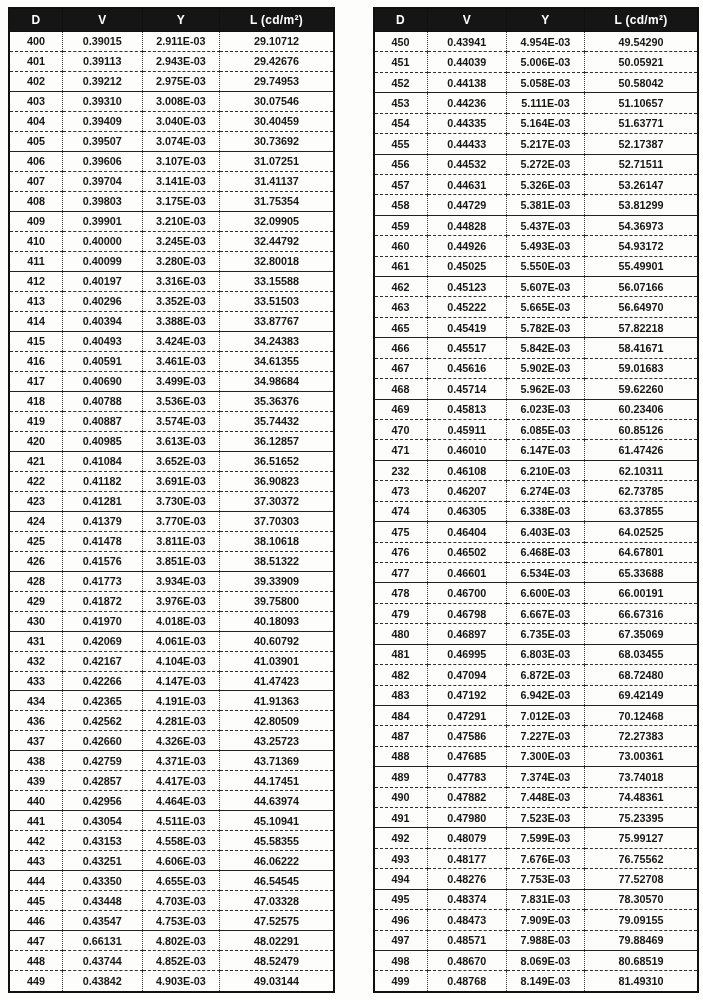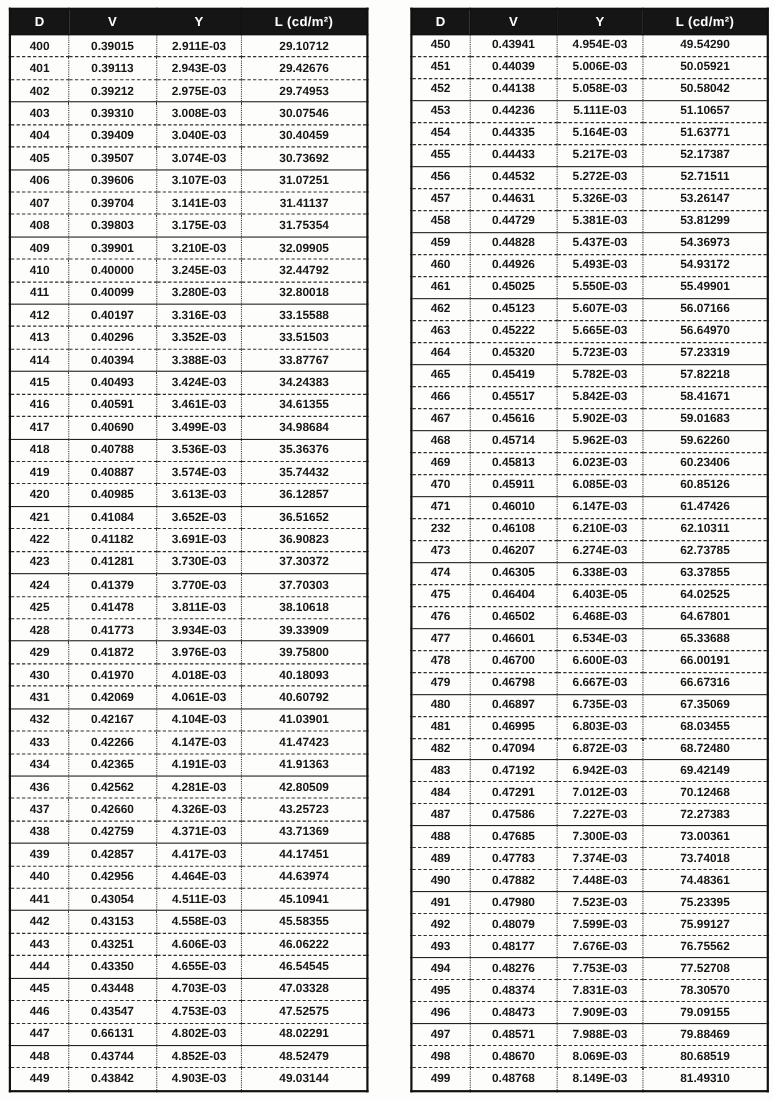--- a/index.html
+++ b/index.html
@@ -223,20 +223,26 @@
           <td>3.770E-03</td>
           <td>37.70303</td>
         </tr>
         <tr>
           <td>425</td>
           <td>0.41478</td>
           <td>3.811E-03</td>
           <td>38.10618</td>
         </tr>
         <tr>
+          <td>426</td>
+          <td>0.41576</td>
+          <td>3.851E-03</td>
+          <td>38.51322</td>
+        </tr>
+        <tr>
           <td>428</td>
           <td>0.41773</td>
           <td>3.934E-03</td>
           <td>39.33909</td>
         </tr>
         <tr>
           <td>429</td>
           <td>0.41872</td>
           <td>3.976E-03</td>
           <td>39.75800</td>
@@ -451,26 +457,20 @@
           <td>5.607E-03</td>
           <td>56.07166</td>
         </tr>
         <tr>
           <td>463</td>
           <td>0.45222</td>
           <td>5.665E-03</td>
           <td>56.64970</td>
         </tr>
         <tr>
-          <td>464</td>
-          <td>0.45320</td>
-          <td>5.723E-03</td>
-          <td>57.23319</td>
-        </tr>
-        <tr>
           <td>465</td>
           <td>0.45419</td>
           <td>5.782E-03</td>
           <td>57.82218</td>
         </tr>
         <tr>
           <td>466</td>
           <td>0.45517</td>
           <td>5.842E-03</td>
           <td>58.41671</td>
@@ -519,21 +519,21 @@
         </tr>
         <tr>
           <td>474</td>
           <td>0.46305</td>
           <td>6.338E-03</td>
           <td>63.37855</td>
         </tr>
         <tr>
           <td>475</td>
           <td>0.46404</td>
-          <td>6.403E-05</td>
+          <td>6.403E-03</td>
           <td>64.02525</td>
         </tr>
         <tr>
           <td>476</td>
           <td>0.46502</td>
           <td>6.468E-03</td>
           <td>64.67801</td>
         </tr>
         <tr>
           <td>477</td>

